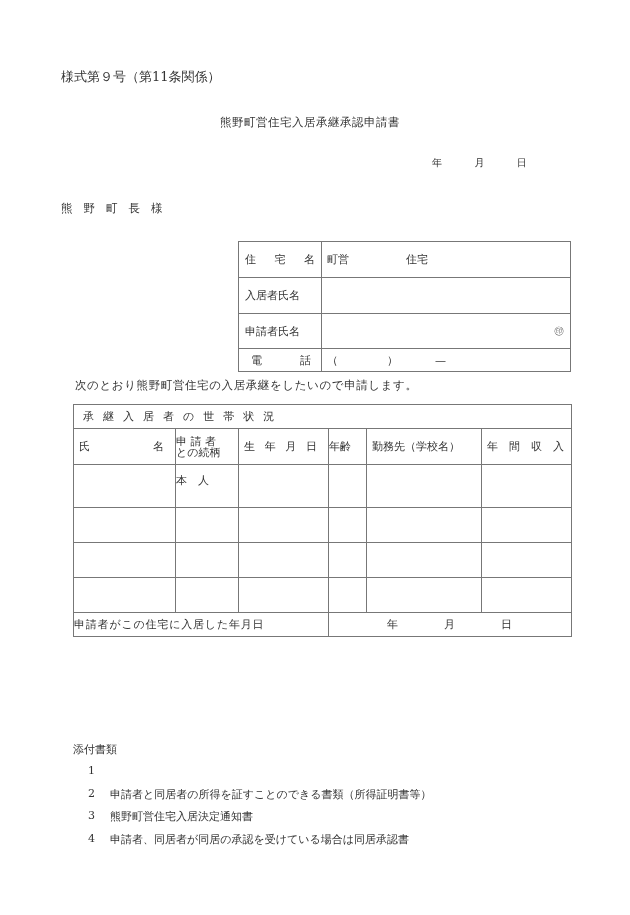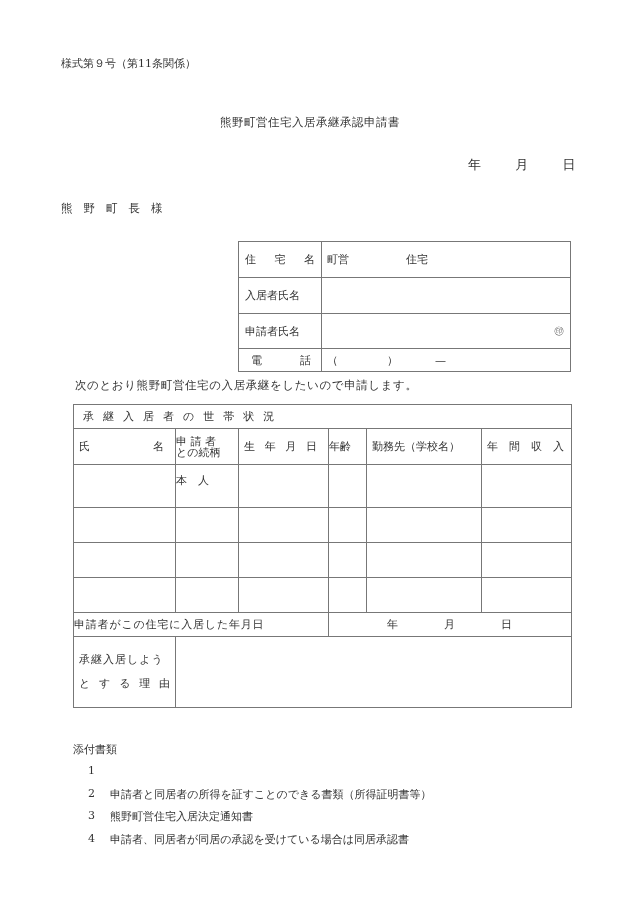--- a/index.html
+++ b/index.html
@@ -10,23 +10,23 @@
     body {
       width: 630px;
       height: 915px;
       position: relative;
       overflow: hidden;
       font-family: "DejaVu Serif", "Liberation Serif", serif;
       color: #333333;
       font-size: 11px;
     }
     .abs { position: absolute; }
-    .form-no { left: 61px; top: 56px; font-size: 11px; }
+    .form-no { left: 61px; top: 68px; font-size: 13px; }
     .doc-title { left: 220px; top: 115px; font-size: 11.5px; letter-spacing: 0.5px; }
-    .date-line { left: 468px; top: 156px; font-size: 13px; }
+    .date-line { left: 432px; top: 156px; font-size: 10px; }
     .date-line span { display: inline-block; }
     .addressee { left: 61px; top: 201px; font-size: 11.5px; letter-spacing: 11px; }
 
     table { border-collapse: collapse; position: absolute; table-layout: fixed; }
     td { border: 1px solid #777777; padding: 0; vertical-align: middle; font-size: 11px; color: #333; }
 
     
     .info-table { left: 238px; top: 241px; width: 333px; }
     .info-table td.lbl { width: 76px; padding-left: 6px; text-align: justify; }
     .info-table td.val { padding-left: 5px; }
@@ -204,33 +204,20 @@
     <td colspan="5">
       <div style="display:flex;padding-left:58px;">
         <span>年</span>
         <span style="width:46px;display:inline-block"></span>
         <span>月</span>
         <span style="width:46px;display:inline-block"></span>
         <span>日</span>
       </div>
     </td>
   </tr>
-  <tr class="row-reason">
-    <td style="padding:0 5px;line-height:24px;">
-      <div style="letter-spacing:1px;">承継入居しよう</div>
-      <div class="spread" style="padding-right:0;">
-        <span>と</span>
-        <span>す</span>
-        <span>る</span>
-        <span>理</span>
-        <span>由</span>
-      </div>
-    </td>
-    <td colspan="7"></td>
-  </tr>
 </tbody>
   </table>
 
 <div class="abs attach-title">添付書類</div>
 <ul class="abs attach-list">
   <li>
     <span class="num">1</span>
   </li>
   <li>
     <span class="num">2</span>

